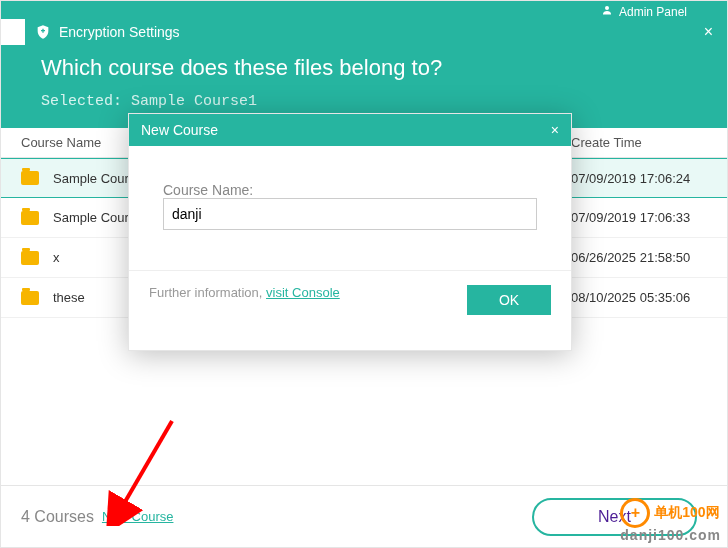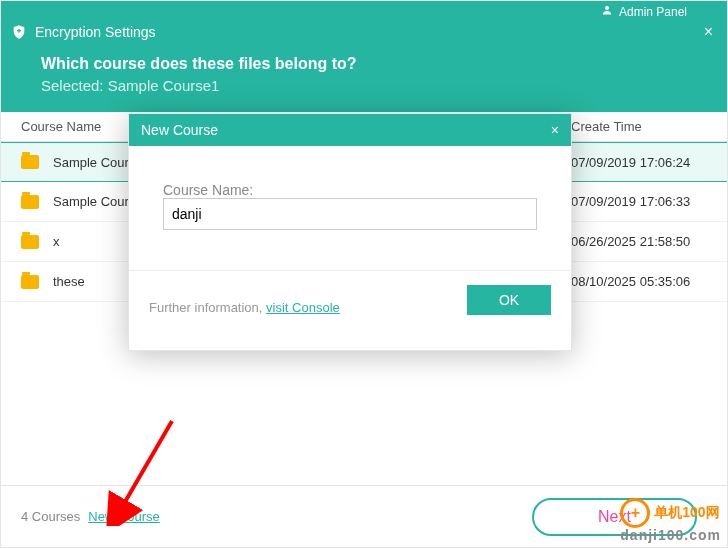--- a/index.html
+++ b/index.html
@@ -31,32 +31,33 @@
 
 .title-bar {
   height: 26px;
   background: #26b5a0;
   display: flex;
   align-items: center;
   color: #fff;
   font-size: 14px;
   padding: 0 10px;
   position: relative;
+  margin-left: 24px;
 }
 .title-bar .shield-icon { margin-right: 8px; display: inline-flex; }
 .title-bar .close { margin-left: auto; font-size: 16px; cursor: pointer; padding: 0 4px; }
 
 
 .green-header {
   background: #26b5a0;
   color: #fff;
   padding: 10px 40px 18px 40px;
 }
-.green-header .question { font-size: 16px; font-weight: 700; margin-bottom: 4px; }
-.green-header .selected { font-size: 15px; color: #d6f3ee; }
+.green-header .question { font-size: 22px; font-weight: 400; margin-bottom: 12px; }
+.green-header .selected { font-size: 15px; color: #d6f3ee; font-family: Liberation Mono, monospace; }
 
 
 .table-wrap {
   border: none;
 }
 .table-header {
   display: flex;
   height: 30px;
   align-items: center;
   border-bottom: 1px solid #e5e5e5;
@@ -87,30 +88,30 @@
 .footer {
   position: absolute;
   bottom: 0; left: 0; right: 0;
   height: 62px;
   border-top: 1px solid #e5e5e5;
   display: flex;
   align-items: center;
   padding: 0 20px;
   background: #fff;
 }
-.footer .count { color: #888; font-size: 13px; margin-right: 8px; }
+.footer .count { color: #888; font-size: 16px; margin-right: 8px; }
 .footer .new-course-link {
   color: #26b5a0;
   text-decoration: underline;
   cursor: pointer;
 }
 .footer .next-btn {
   margin-left: auto;
   border: 2px solid #26b5a0;
-  color: #ec4899;
+  color: #4c1d95;
   background: #fff;
   border-radius: 22px;
   width: 165px; height: 38px;
   font-size: 16px;
   cursor: pointer;
   margin-right: 10px;
 }
 
 
 .modal {
@@ -142,21 +143,21 @@
   border: 1px solid #ccc;
   padding: 8px 8px;
   font-size: 14px;
   font-family: inherit;
   outline: none;
 }
 .modal-footer {
   border-top: 1px solid #eee;
   padding: 14px 20px;
   display: flex;
-  align-items: flex-end;
+  align-items: flex-start;
   margin-top: 32px;
 }
 .modal-footer .info { color: #999; font-size: 13px; }
 .modal-footer .info a { color: #26b5a0; text-decoration: underline; }
 .modal-footer .ok-btn {
   margin-left: auto;
   background: #26b5a0;
   color: #fff;
   border: none;
   border-radius: 0;

